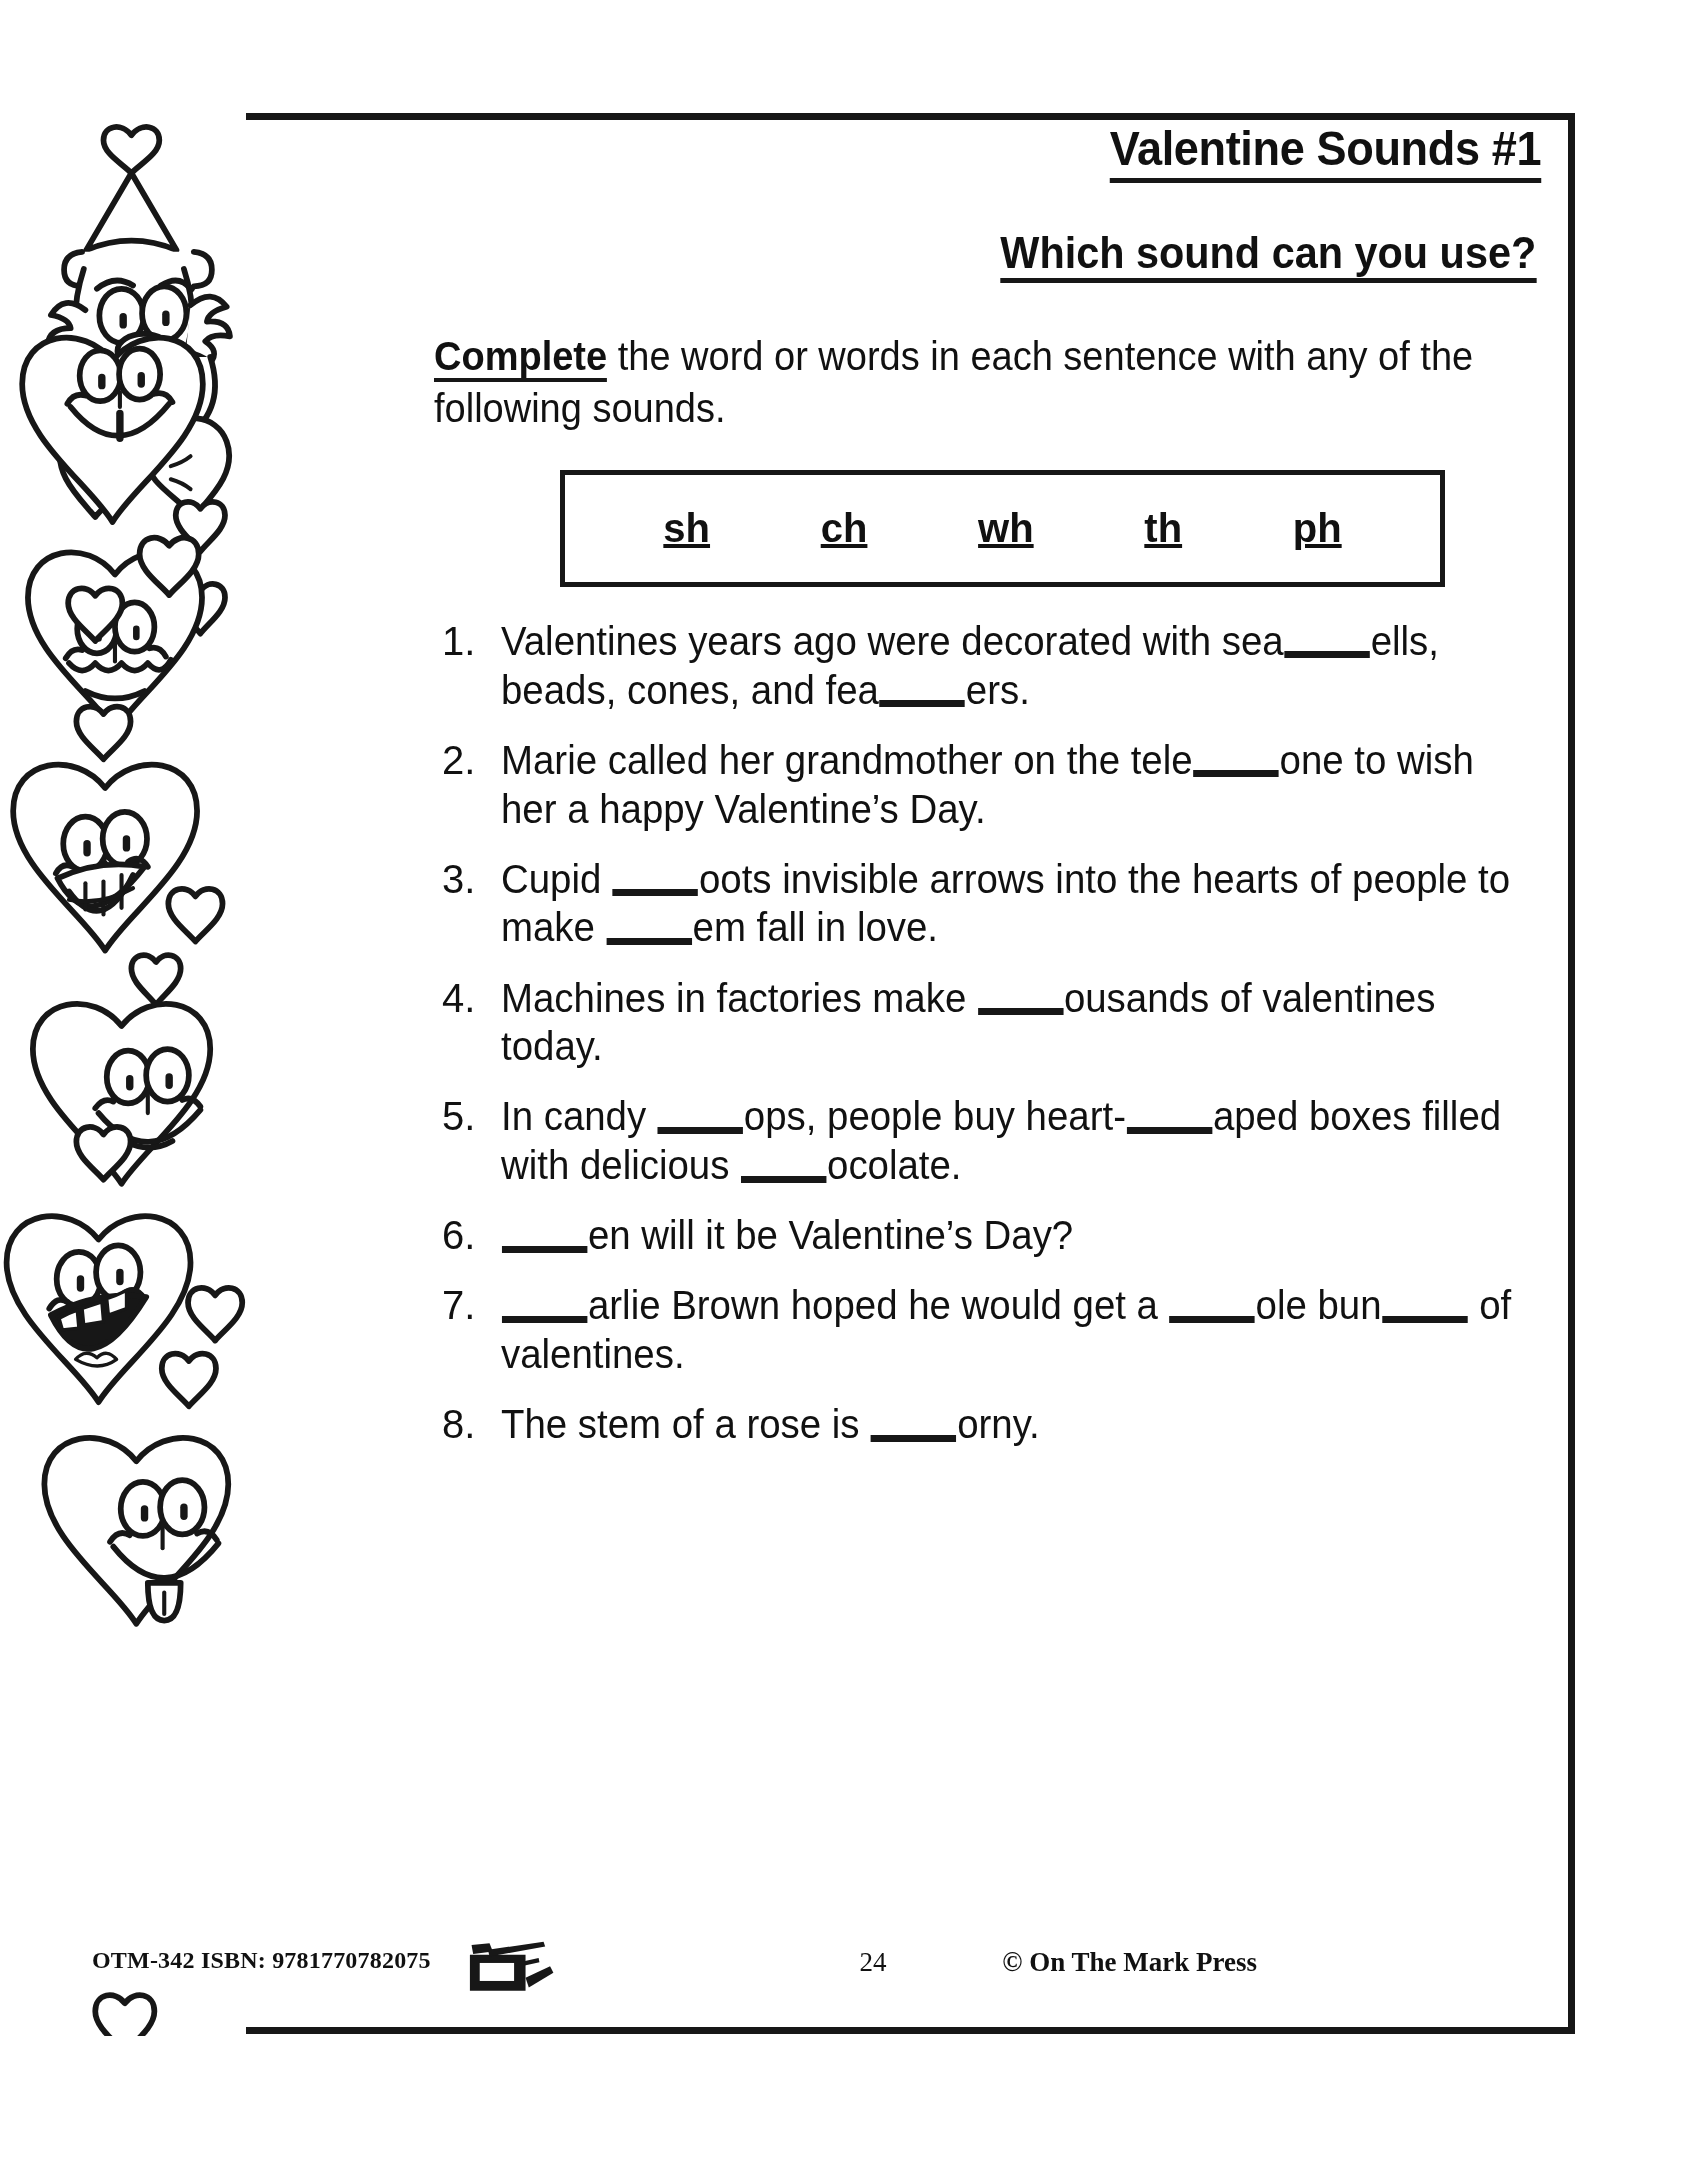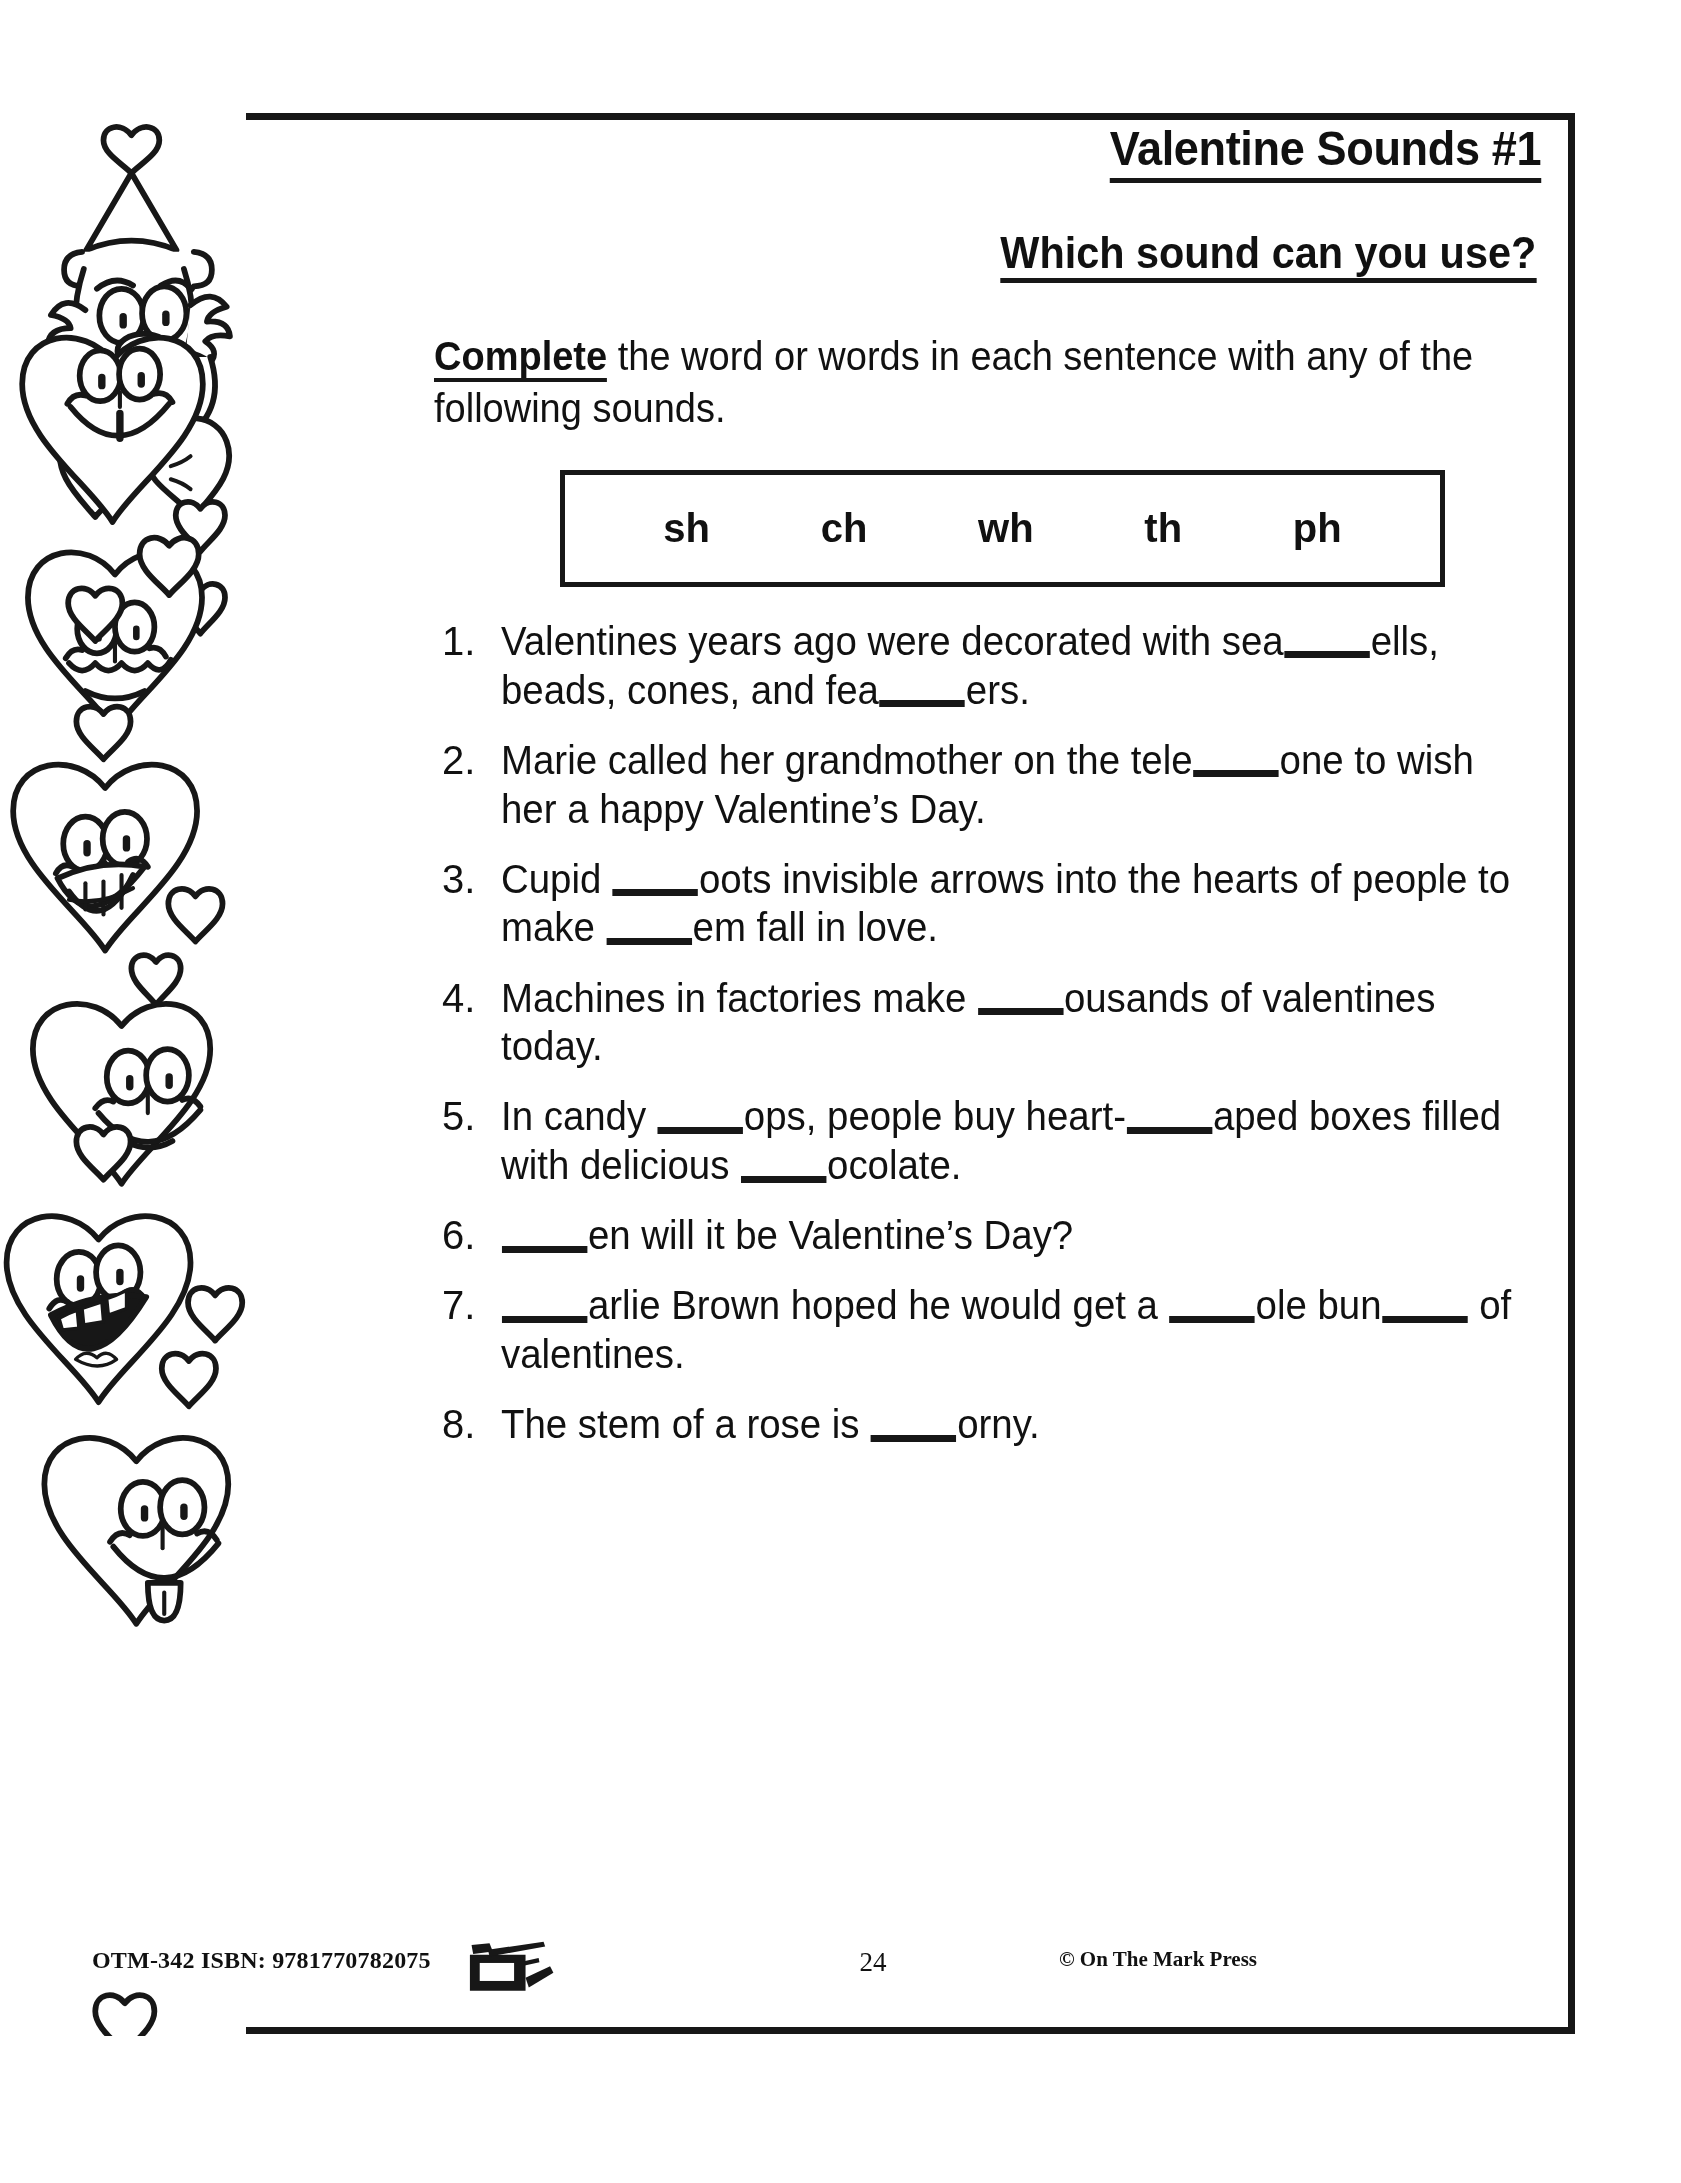--- a/index.html
+++ b/index.html
@@ -93,20 +93,21 @@
   #sounds-box {
     margin: 36px 0 0 133px;
     width: 885px;
     height: 117px;
     border: 5.7px solid #171717;
     box-sizing: border-box;
     display: flex;
     align-items: center;
     justify-content: space-around;
     padding: 0 43px;
+    text-decoration: underline;
   }
   .sound-chip {
     font-size: 40px;
     font-weight: bold;
     letter-spacing: 0px;
   }
 
   
   #questions {
     margin-top: 30px;
@@ -171,21 +172,21 @@
     font-family: "Liberation Serif", serif;
     font-size: 27px;
     margin-left: 32px;
   }
   #footer-right {
     position: absolute;
     right: 79px;
     top: 11.5px;
     font-family: "Liberation Serif", serif;
     font-weight: bold;
-    font-size: 21px;
+    font-size: 27px;
     white-space: nowrap;
   }
 </style>
 </head>
 <body>
 
 <div id="illustration-column">
   <svg width="271" height="1987" viewBox="0 0 330 2420" xmlns="http://www.w3.org/2000/svg" fill="none" stroke="#171717" stroke-width="7" stroke-linecap="round" stroke-linejoin="round">
 
     <g>

